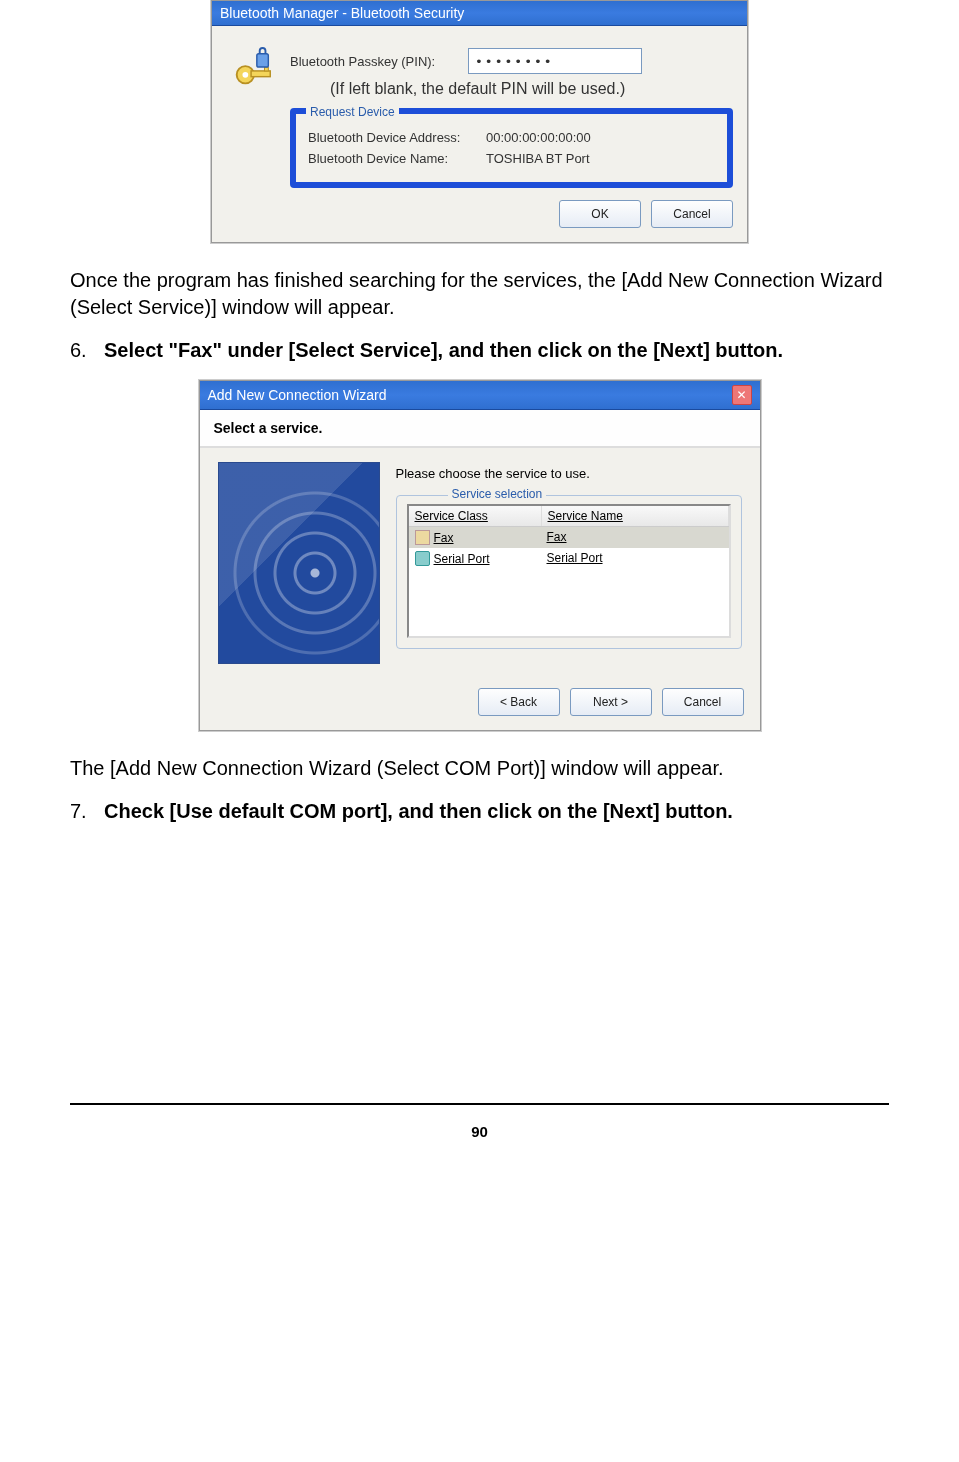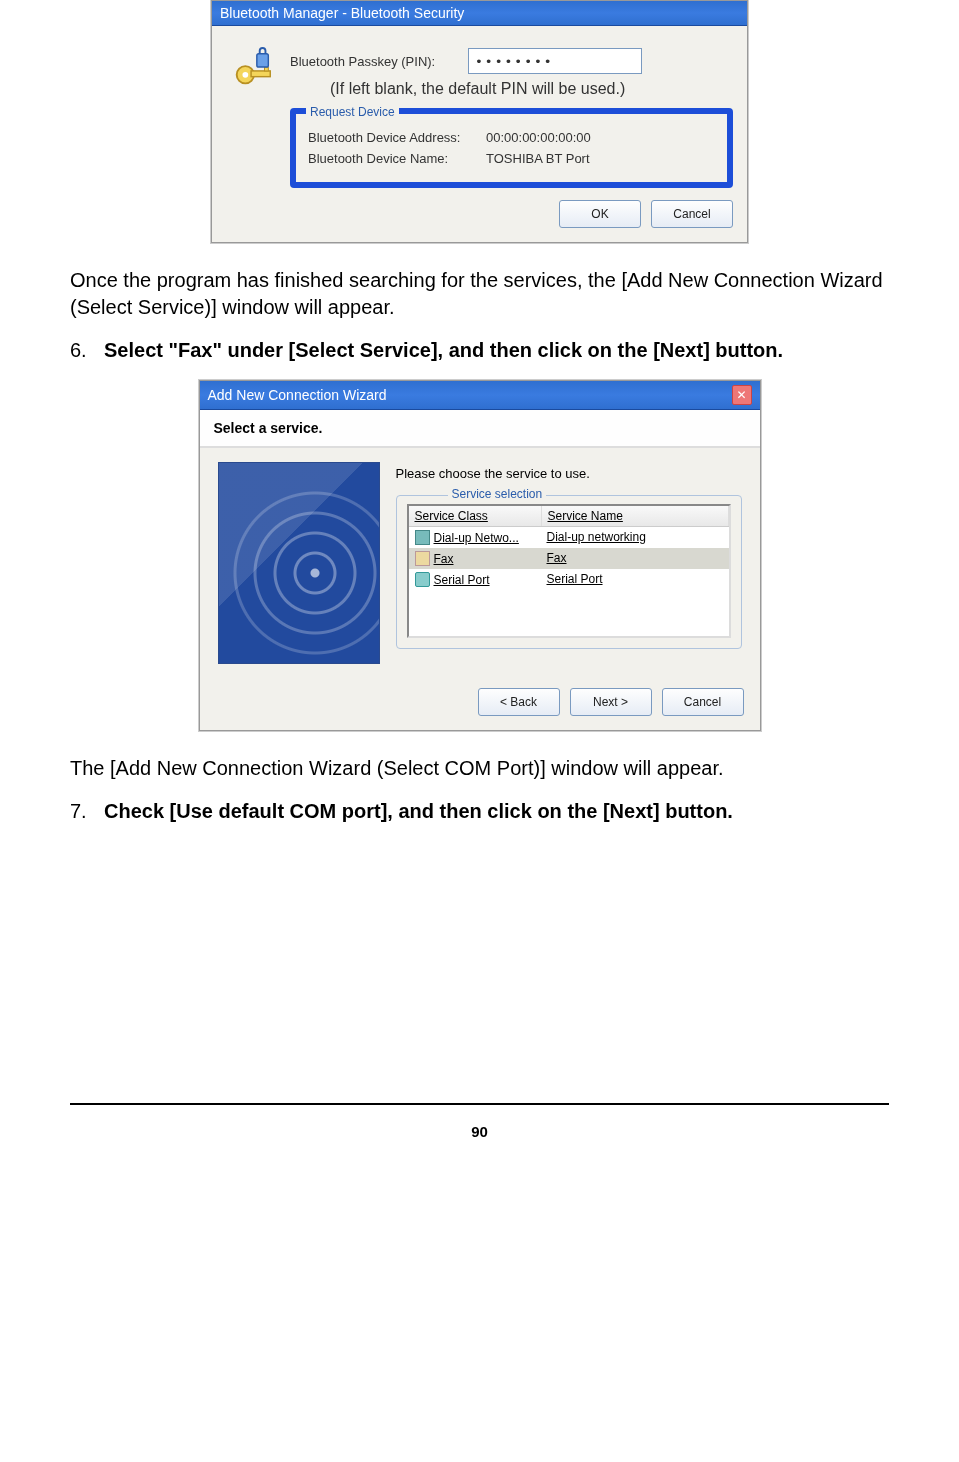--- a/index.html
+++ b/index.html
@@ -194,27 +194,20 @@
       <div class="svc-right">
         <div class="svc-prompt">Please choose the service to use.</div>
         <div class="svc-group">
           <span class="svc-group-title">Service selection</span>
           <div class="svc-list">
             <div class="svc-list-head">
               <div class="svc-col c1">Service Class</div>
               <div class="svc-col c2">Service Name</div>
             </div>
             <div id="svc-rows">
-                <div class="svc-row">
-                  <span class="cell c1">
-                    <span class="mini-icon mini-blue"></span>
-                    <span>Dial-up Netwo...</span>
-                  </span>
-                  <span class="cell c2">Dial-up networking</span>
-                </div>
                 <div class="svc-row sel">
                   <span class="cell c1">
                     <span class="mini-icon mini-fax"></span>
                     <span>Fax</span>
                   </span>
                   <span class="cell c2">Fax</span>
                 </div>
                 <div class="svc-row">
                   <span class="cell c1">
                     <span class="mini-icon mini-port"></span>

